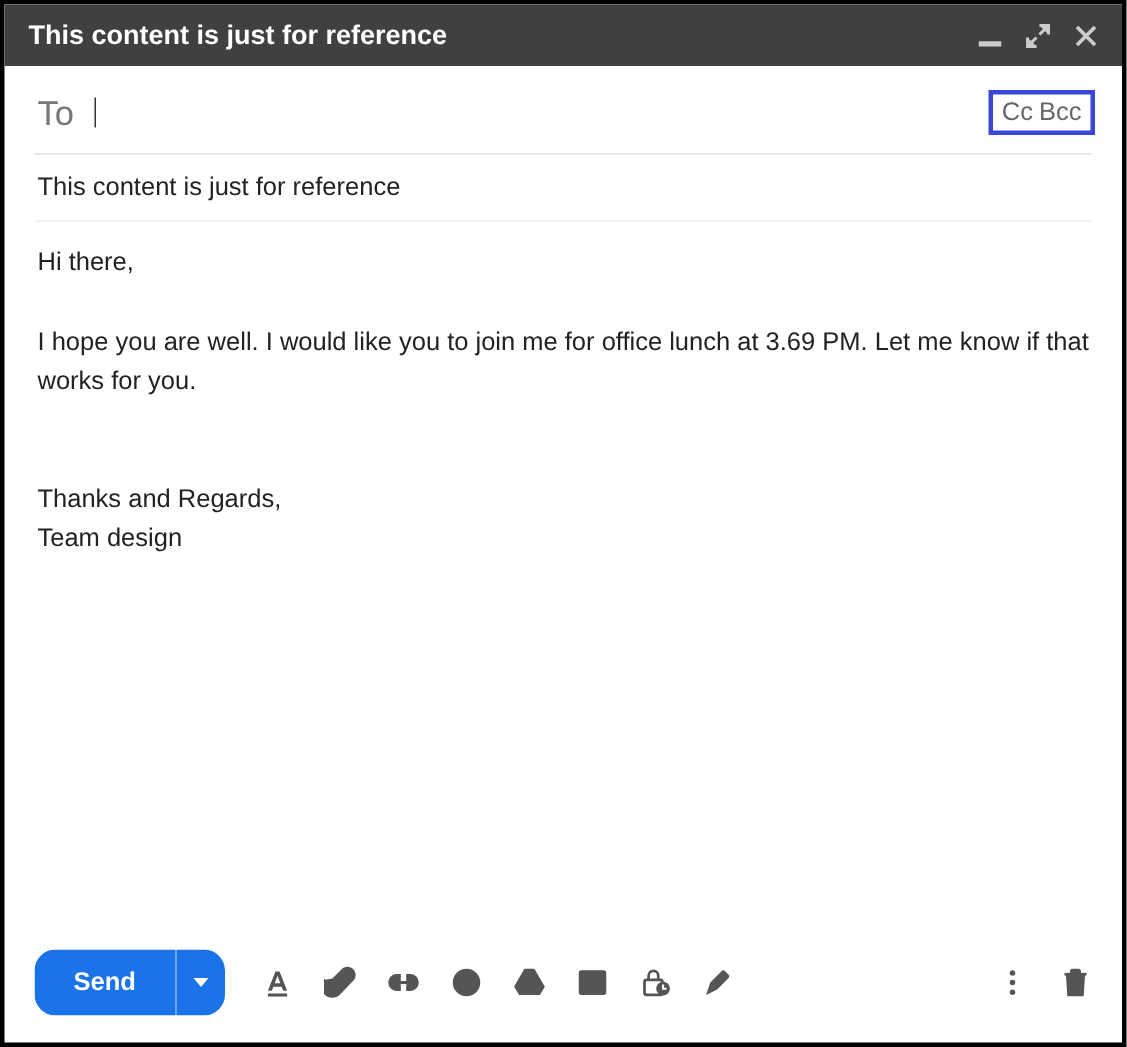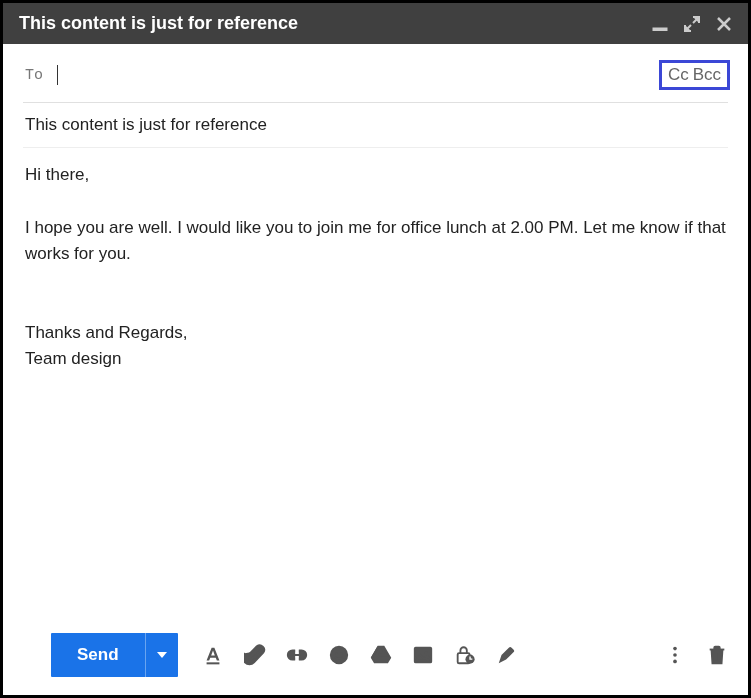--- a/index.html
+++ b/index.html
@@ -45,22 +45,21 @@
     }
     .to-row {
       display: flex;
       align-items: center;
       padding: 16px 2px 12px 2px;
       border-bottom: 1px solid #e0e0e0;
       gap: 14px;
     }
     .to-label {
       color: #777;
-      font-size: 15px;
-      font-family: Liberation Mono, monospace;
+      font-size: 23px;
     }
     .to-input {
       flex: 1;
       border: none;
       outline: none;
       font-size: 17px;
       padding: 2px 0;
     }
     .cursor {
       display: inline-block;
@@ -96,23 +95,22 @@
       white-space: pre-wrap;
     }
     .footer {
       display: flex;
       align-items: center;
       padding: 14px 20px 18px 20px;
       gap: 8px;
     }
     .send-group {
       display: flex;
-      border-radius: 1px;
+      border-radius: 14px;
       overflow: hidden;
-      margin-left: 28px;
     }
     .send-btn {
       background: #1a73e8;
       color: #fff;
       border: none;
       font-size: 17px;
       font-weight: bold;
       padding: 12px 26px;
       cursor: pointer;
     }
@@ -176,21 +174,21 @@
     <div class="cc-bcc">
       <span>Cc</span>
       <span>Bcc</span>
     </div>
   </div>
 
   <div class="subject-row">This content is just for reference</div>
 
   <div class="body-area">Hi there,
 
-I hope you are well. I would like you to join me for office lunch at 2.00 PM. Let me know if that works for you.
+I hope you are well. I would like you to join me for office lunch at 3.69 PM. Let me know if that works for you.
 
 
 Thanks and Regards,
 Team design</div>
 
 </div>
 
 <div class="footer">
   <div class="send-group">
     <button class="send-btn">Send</button>

